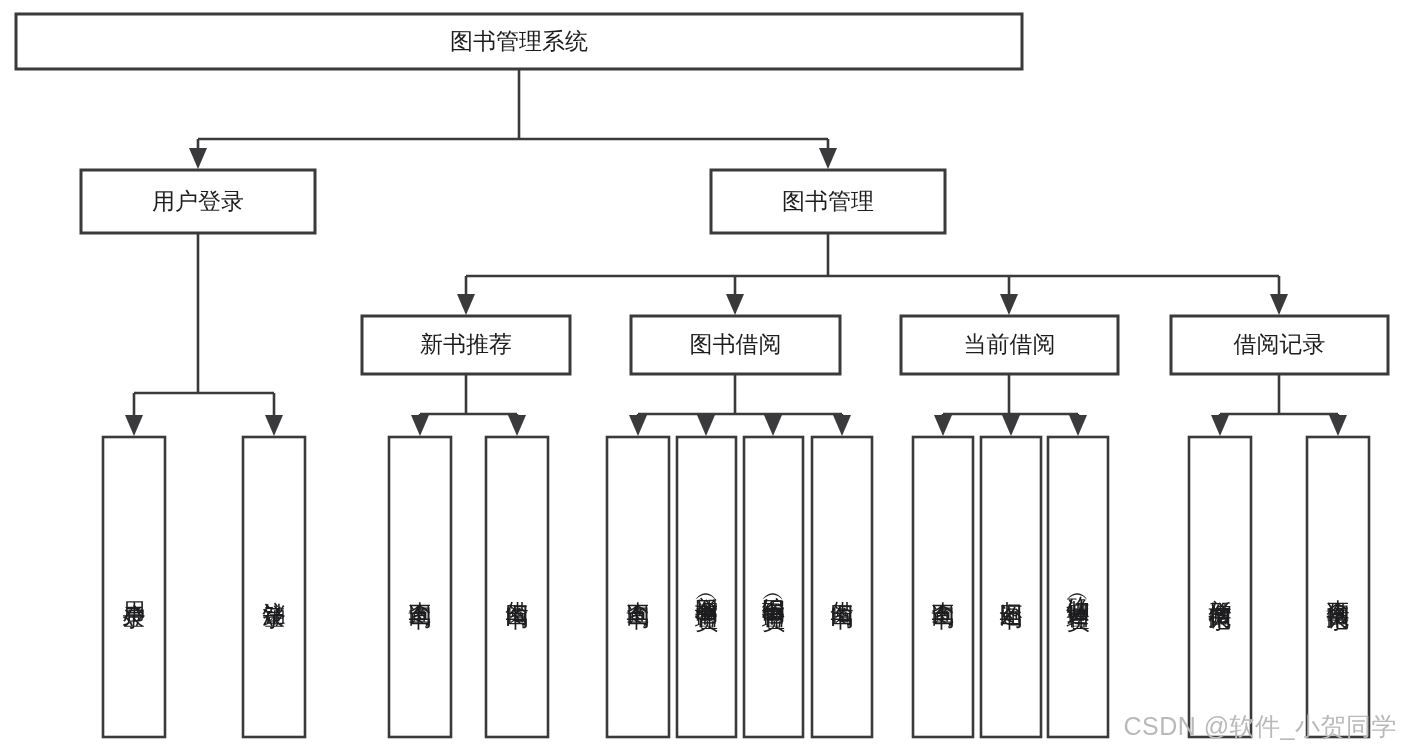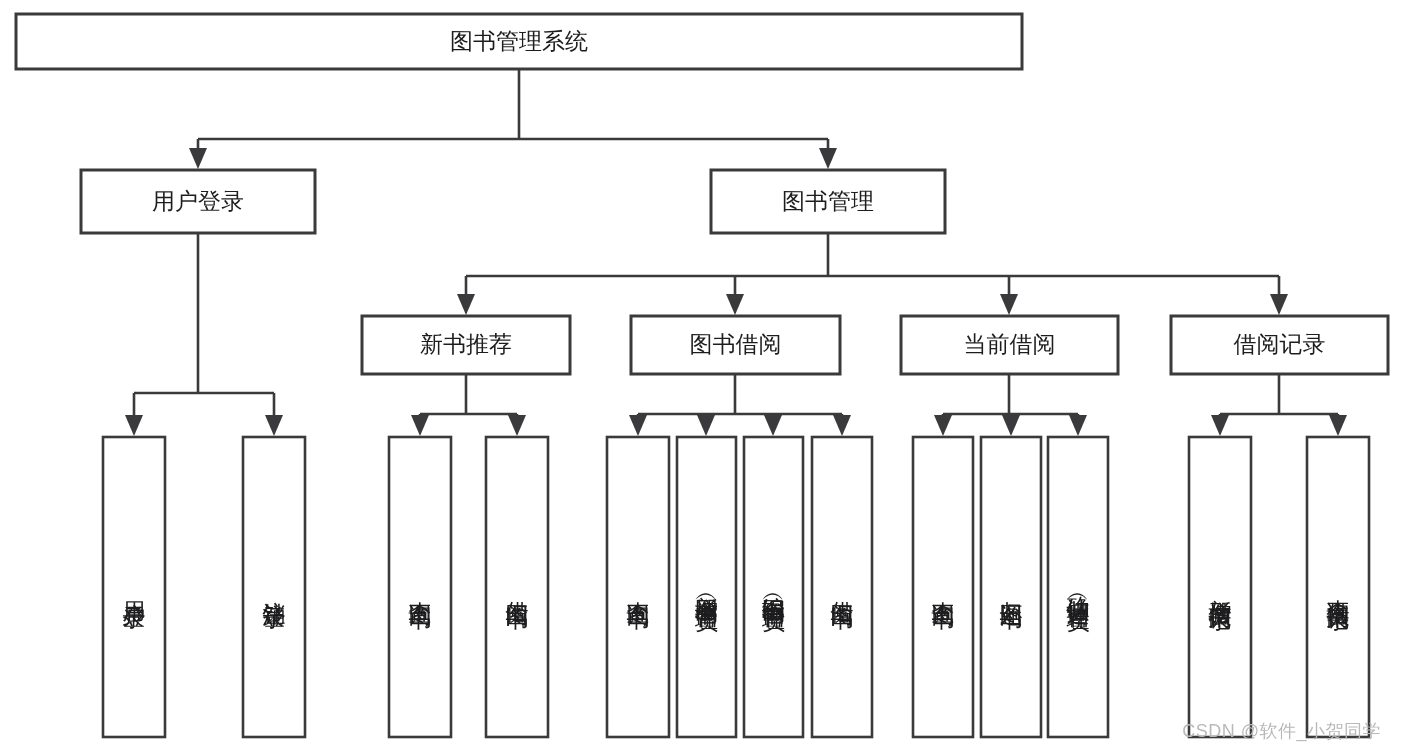--- a/index.html
+++ b/index.html
@@ -65,24 +65,24 @@
     font-family: "Liberation Sans", "DejaVu Sans", sans-serif;
     font-size: 23px;
     line-height: 1.18;
     color: #1d1d1f;
     letter-spacing: 2px;
     white-space: nowrap;
     pointer-events: none;
   }
   .watermark {
     position: absolute;
-    right: 24px;
+    right: 8px;
     bottom: 4px;
     font-family: "Liberation Sans", "DejaVu Sans", sans-serif;
-    font-size: 18px;
+    font-size: 25px;
     color: #b9b9bb;
     letter-spacing: 0.5px;
     white-space: nowrap;
   }
 </style>
 </head>
 <body>
 
 <div id="diagram-root">
 

